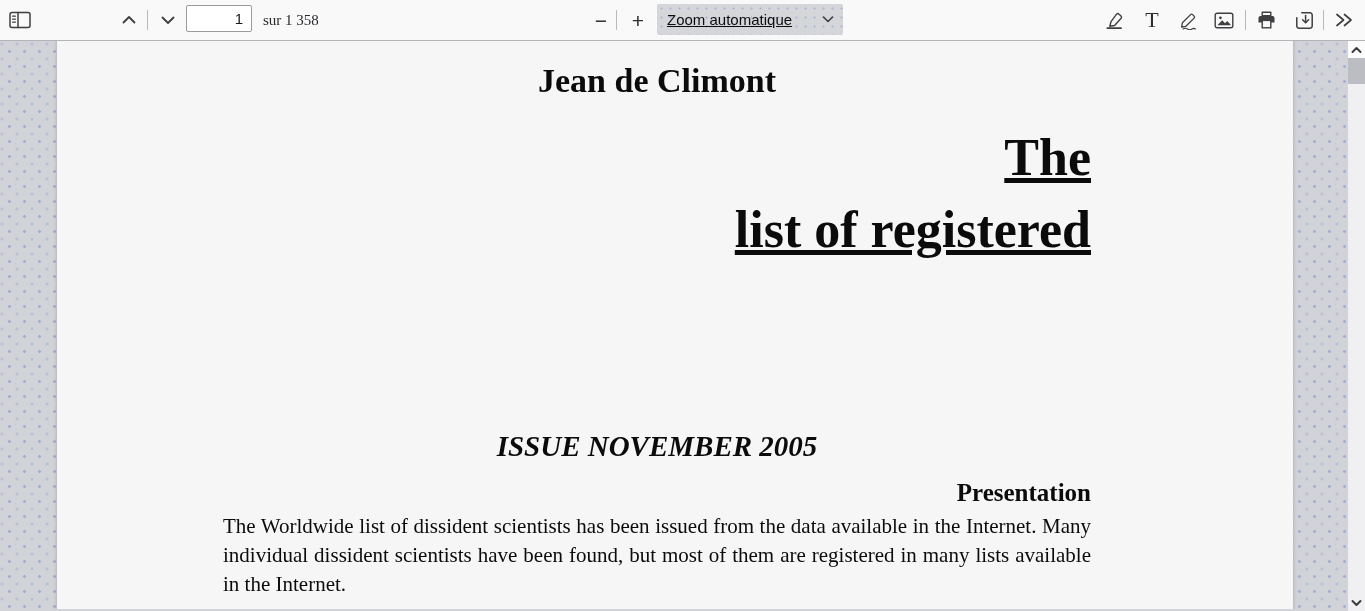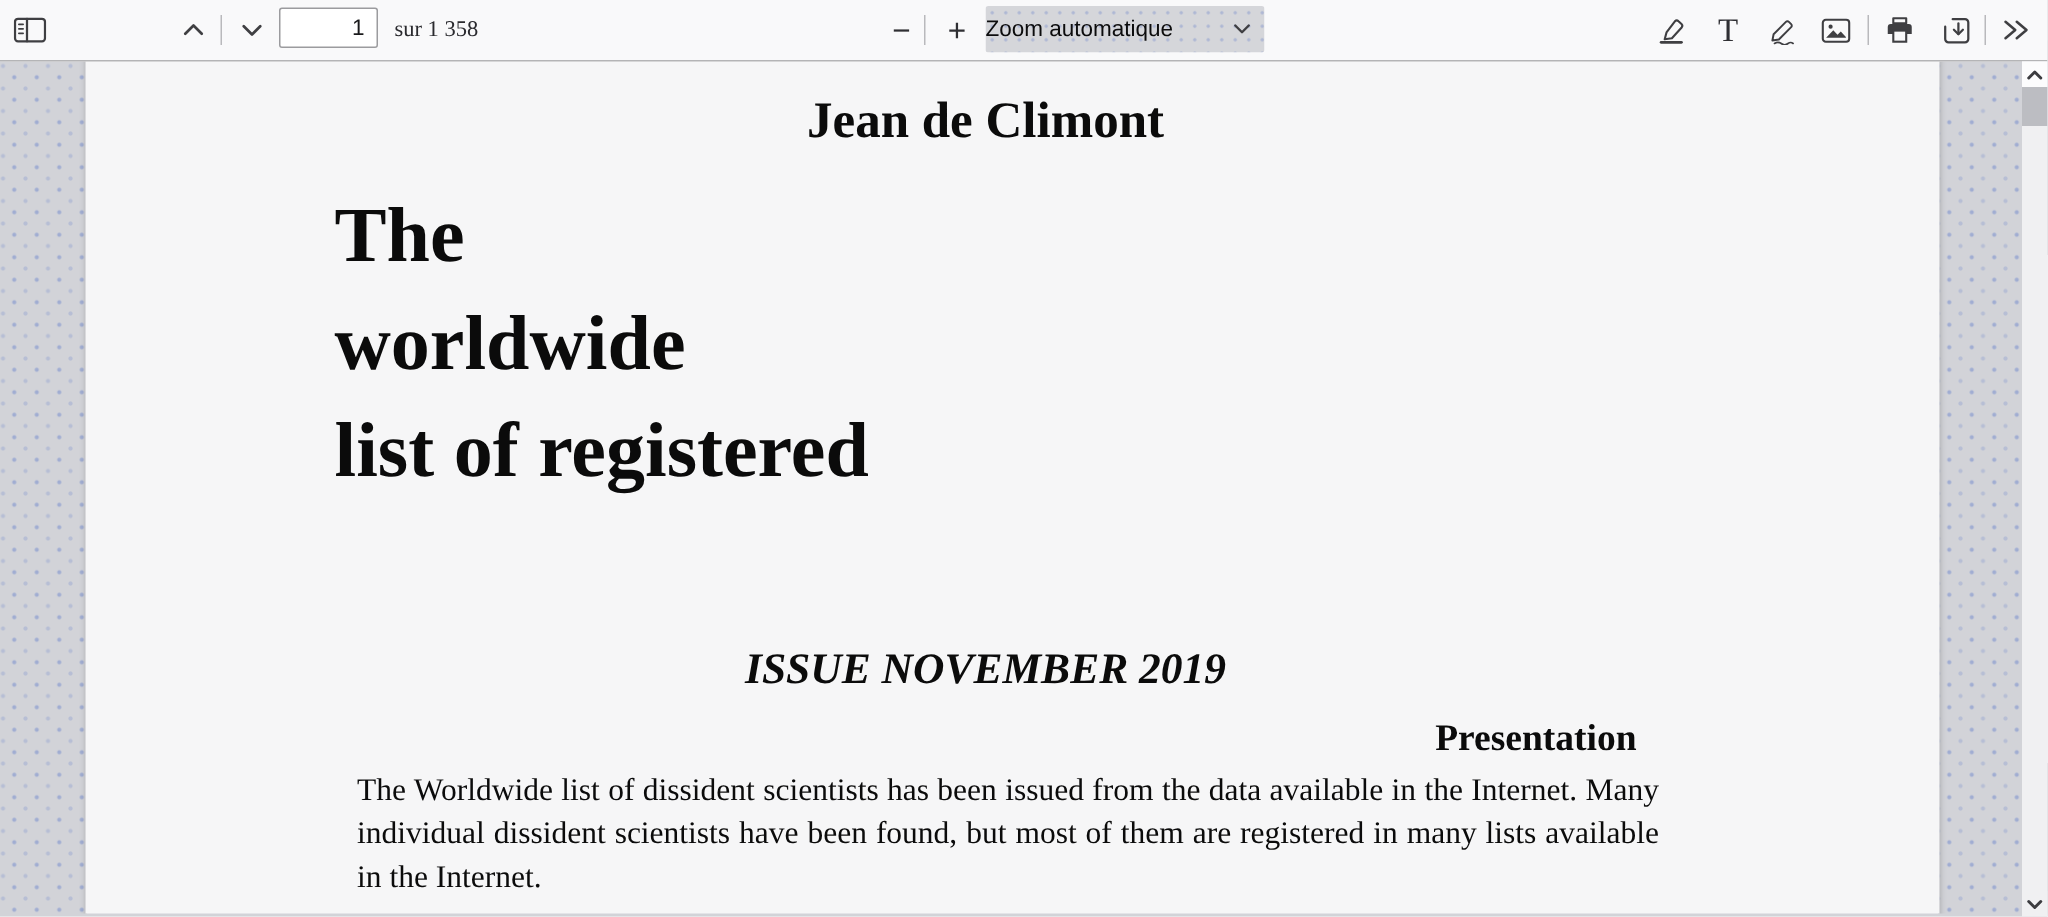--- a/index.html
+++ b/index.html
@@ -37,21 +37,21 @@
   #page-count{position:absolute;left:263px;top:12px;font-size:15px;color:#2a2a2e;white-space:nowrap;font-family:Liberation Serif, serif;}
   #btn-zoomout{left:586px;}
   #sep-zoom{left:616px;}
   #btn-zoomin{left:623px;}
   #zoom-select{
     position:absolute;left:657px;top:4px;width:186px;height:31px;
     background-color:#d5d6da;border-radius:2px;display:flex;align-items:center;
     background-image:radial-gradient(circle, rgba(125,145,205,.45) 0.8px, rgba(125,145,205,0) 1.4px);
     background-size:9px 9px;
   }
-  #zoom-select .label{font-size:15px;color:#0c0c0d;flex:1;white-space:nowrap;}
+  #zoom-select .label{font-size:15px;color:#0c0c0d;padding-left:10px;flex:1;white-space:nowrap;text-decoration:underline;}
   #zoom-select .chev{margin-right:9px;}
   #btn-highlight{left:1100px;}
   #btn-text{left:1137px;}
   #btn-draw{left:1173px;}
   #btn-image{left:1209px;}
   #sep-tools1{left:1245px;}
   #btn-print{left:1251px;}
   #btn-save{left:1289px;}
   #sep-tools2{left:1323px;}
   #btn-more{left:1329px;}
@@ -68,28 +68,28 @@
     background-position:2px 2px,9.5px 9.5px;
   }
   .pdf-page{
     position:absolute;left:57px;top:2px;width:1236px;height:720px;
     background:#f6f6f7;box-shadow:0 0 4px rgba(0,0,0,.22);
     font-family:"Liberation Serif",serif;color:#0b0b0b;
   }
   .doc-col{position:absolute;left:166px;width:868px;top:0;}
   .author-line{position:absolute;top:33px;left:0;width:100%;text-align:center;
     font-size:34px;font-weight:bold;white-space:nowrap;}
-  .title-block{position:absolute;top:93px;left:0;width:100%;text-align:left;
-    font-size:52px;font-weight:bold;line-height:71.5px;}
+  .title-block{position:absolute;top:93px;left:0;width:100%;text-align:right;
+    font-size:52px;font-weight:bold;line-height:71.5px;text-decoration:underline;}
   .issue-line{position:absolute;top:400px;left:0;width:100%;text-align:center;
     font-size:29px;font-weight:bold;font-style:italic;line-height:34px;white-space:nowrap;}
   .section-heading{position:absolute;top:449px;left:0;width:100%;text-align:right;
     font-size:25px;font-weight:bold;line-height:30px;}
   .body-paragraph{position:absolute;top:483px;left:0;width:868px;
-    font-size:21px;line-height:28.8px;text-align:justify;margin-left:15px;}
+    font-size:21px;line-height:28.8px;text-align:justify;}
 
   
   .scrollbar{position:absolute;top:41px;right:0;width:17px;height:570px;background:#f0f0f2;z-index:40;}
   .scroll-btn{position:absolute;left:0;width:17px;height:17px;border:none;background:#f0f0f2;
     display:flex;align-items:center;justify-content:center;padding:0;}
   #scroll-up{top:0;background:#fcfcfd;}
   #scroll-down{bottom:0;}
   .scroll-thumb{position:absolute;left:0;top:17px;width:17px;height:26px;background:#bcbdc2;}
 </style>
 </head>
@@ -206,24 +206,23 @@
     </span>
   </button>
 </div>
 
 <div class="viewer">
   <div class="pdf-page">
     <div class="doc-col">
       <div class="author-line">Jean de Climont</div>
       <div class="title-block">
         <div>The</div>
-        <div>worldwide</div>
         <div>list of registered</div>
       </div>
-      <div class="issue-line">ISSUE NOVEMBER 2019</div>
+      <div class="issue-line">ISSUE NOVEMBER 2005</div>
       <div class="section-heading">Presentation</div>
       <div class="body-paragraph">The Worldwide list of dissident scientists has been issued from the data available in the Internet. Many individual dissident scientists have been found, but most of them are registered in many lists available in the Internet.</div>
     </div>
   </div>
 </div>
 
 <div class="scrollbar">
   <button class="scroll-btn" id="scroll-up">
     <span>
       <svg width="11" height="8" viewBox="0 0 11 8">

